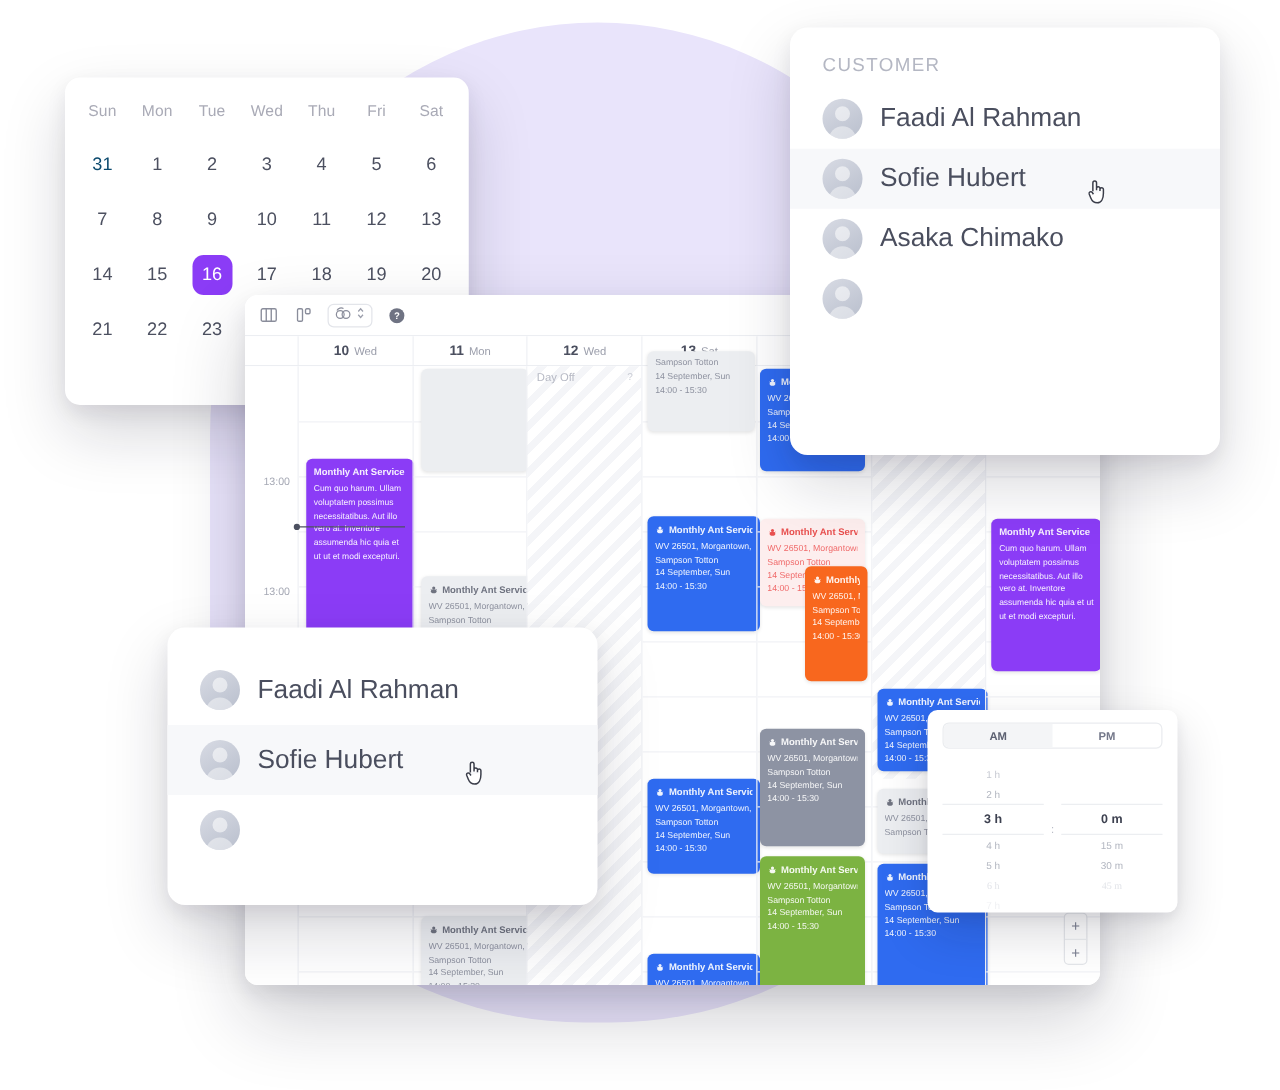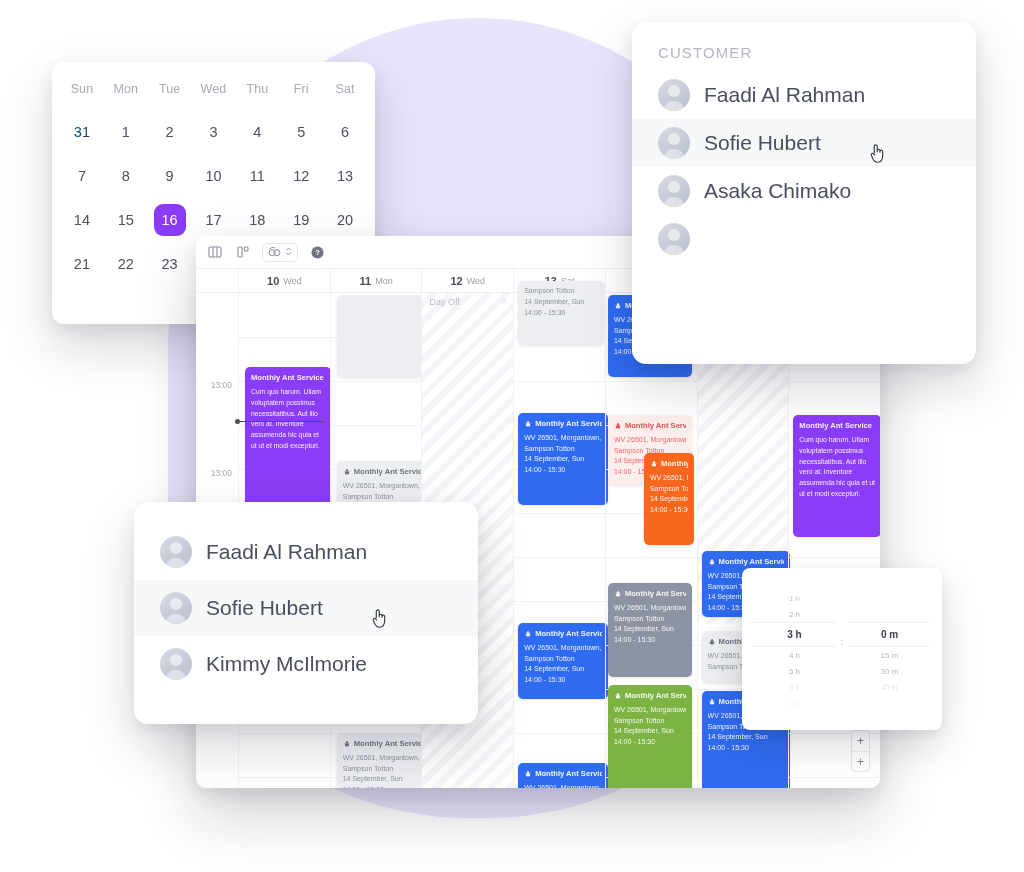--- a/index.html
+++ b/index.html
@@ -720,26 +720,29 @@
           <div class="avatar"></div>
           <div class="pname">Sofie Hubert</div>
           <span style="position: absolute; left: 236px; top: 50%; transform: translateY(-50%);">
             <svg class="cursor" viewBox="0 0 20 24" fill="none" stroke="#3a3d49" stroke-width="1.3" stroke-linejoin="round">
               <path d="M6.5 11V3.6a1.6 1.6 0 0 1 3.2 0V10M9.7 10V8.4a1.5 1.5 0 0 1 3 0V10.6M12.7 10.6V9.3a1.5 1.5 0 0 1 3 0v1.7M15.7 11v1.6c0 4.3-1.6 8.4-5.4 8.4-3.4 0-4.6-1.7-5.6-4.2l-1.4-3.5a1.5 1.5 0 0 1 2.6-1.4l1.1 1.6" fill="#fff"></path>
             </svg>
           </span>
         </div>
         <div class="prow">
           <div class="avatar"></div>
-          <div class="pname">Kimmy McIlmorie</div>
         </div>
       </div>
   </div>
 
   <div class="card" id="time-picker">
+    <div class="ampm">
+      <div class="on">AM</div>
+      <div>PM</div>
+    </div>
     <div class="tp-cols">
       <div class="tp-col" id="hour-col">
           <div class="tp-item n1">1 h</div>
           <div class="tp-item n2">2 h</div>
           <div class="tp-item sel">3 h</div>
           <div class="tp-item n2">4 h</div>
           <div class="tp-item n2">5 h</div>
           <div class="tp-item faint">6 h</div>
           <div class="tp-item faint2">7 h</div>
         </div>

